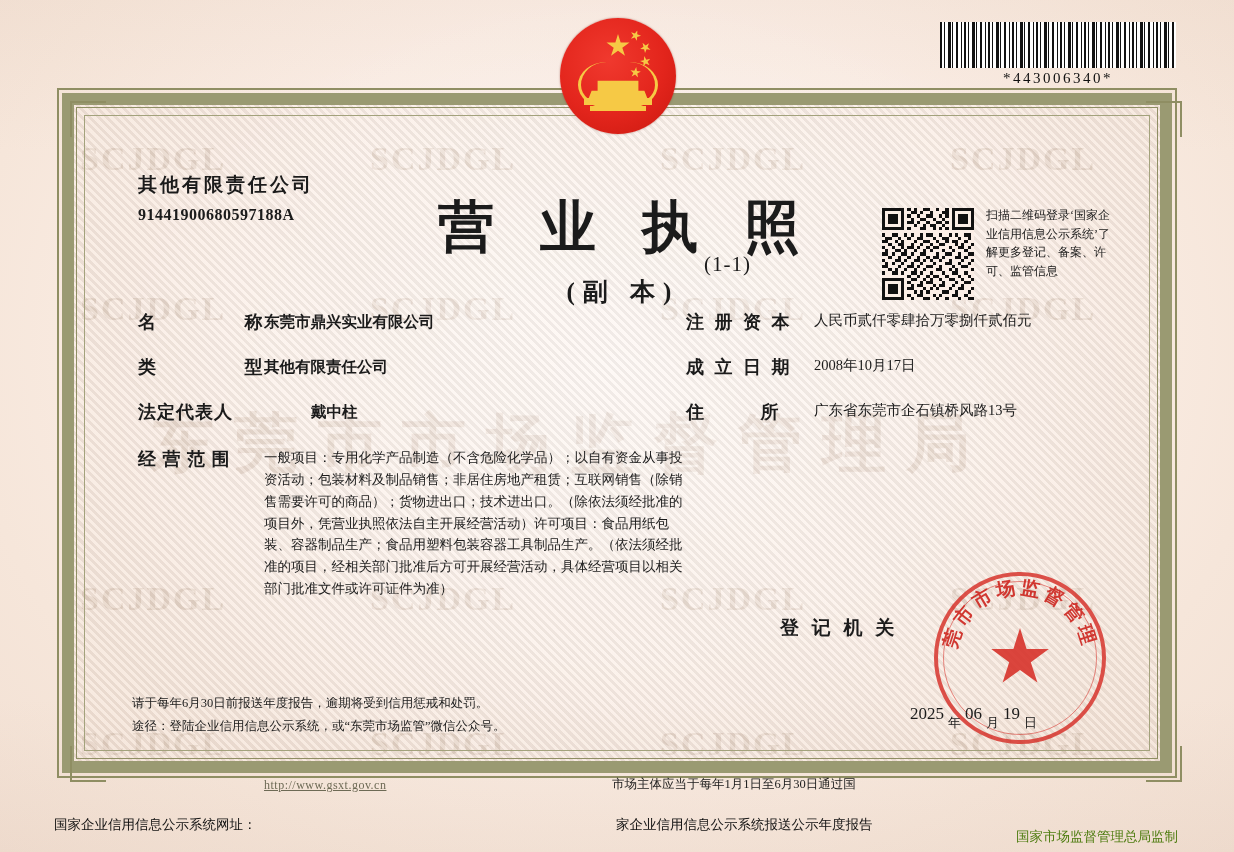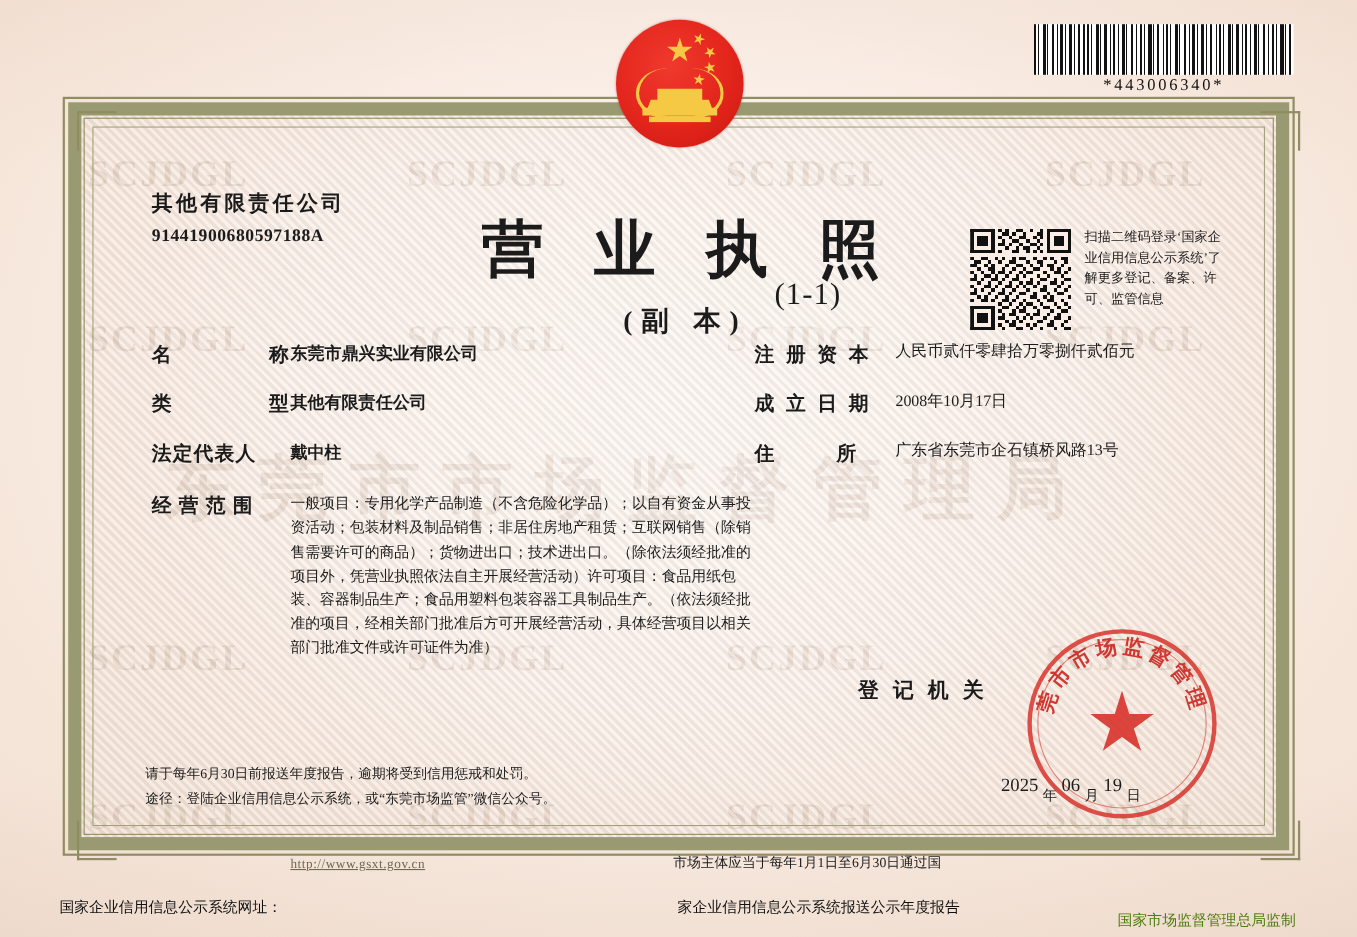--- a/index.html
+++ b/index.html
@@ -198,21 +198,21 @@
     font-size: 56px;
     font-weight: 700;
     letter-spacing: 16px;
     color: #1b1b1b;
     text-indent: 16px;
     line-height: 1.12;
   }
   #title-seq {
     position: absolute;
     left: 300px; top: 56px;
-    font-size: 28px;
+    font-size: 21px;
     color: #1b1b1b;
     letter-spacing: 1px;
   }
   #sub-title {
     margin-top: 16px;
     font-size: 25px;
     font-weight: 700;
     letter-spacing: 8px;
     color: #1b1b1b;
     text-indent: 8px;
@@ -274,21 +274,21 @@
   }
   .field-value.small {
     font-size: 13.5px;
     line-height: 1.62;
     letter-spacing: 0px;
   }
 
   
   #f-name       { left: 138px; top: 310px; }
   #f-type       { left: 138px; top: 355px; }
-  #f-legal      { left: 138px; top: 400px; }
+  #f-legal      { left: 138px; top: 400px; gap: 47px; }
   #f-scope      { left: 138px; top: 447px; }
 
   #f-name .field-label,
   #f-type .field-label,
   #f-legal .field-label,
   #f-scope .field-label { width: 120px; }
 
   #f-name .field-label  { letter-spacing: 42px; text-indent: 0; }
   #f-type .field-label  { letter-spacing: 42px; }
   #f-legal .field-label { letter-spacing: 1px; }

